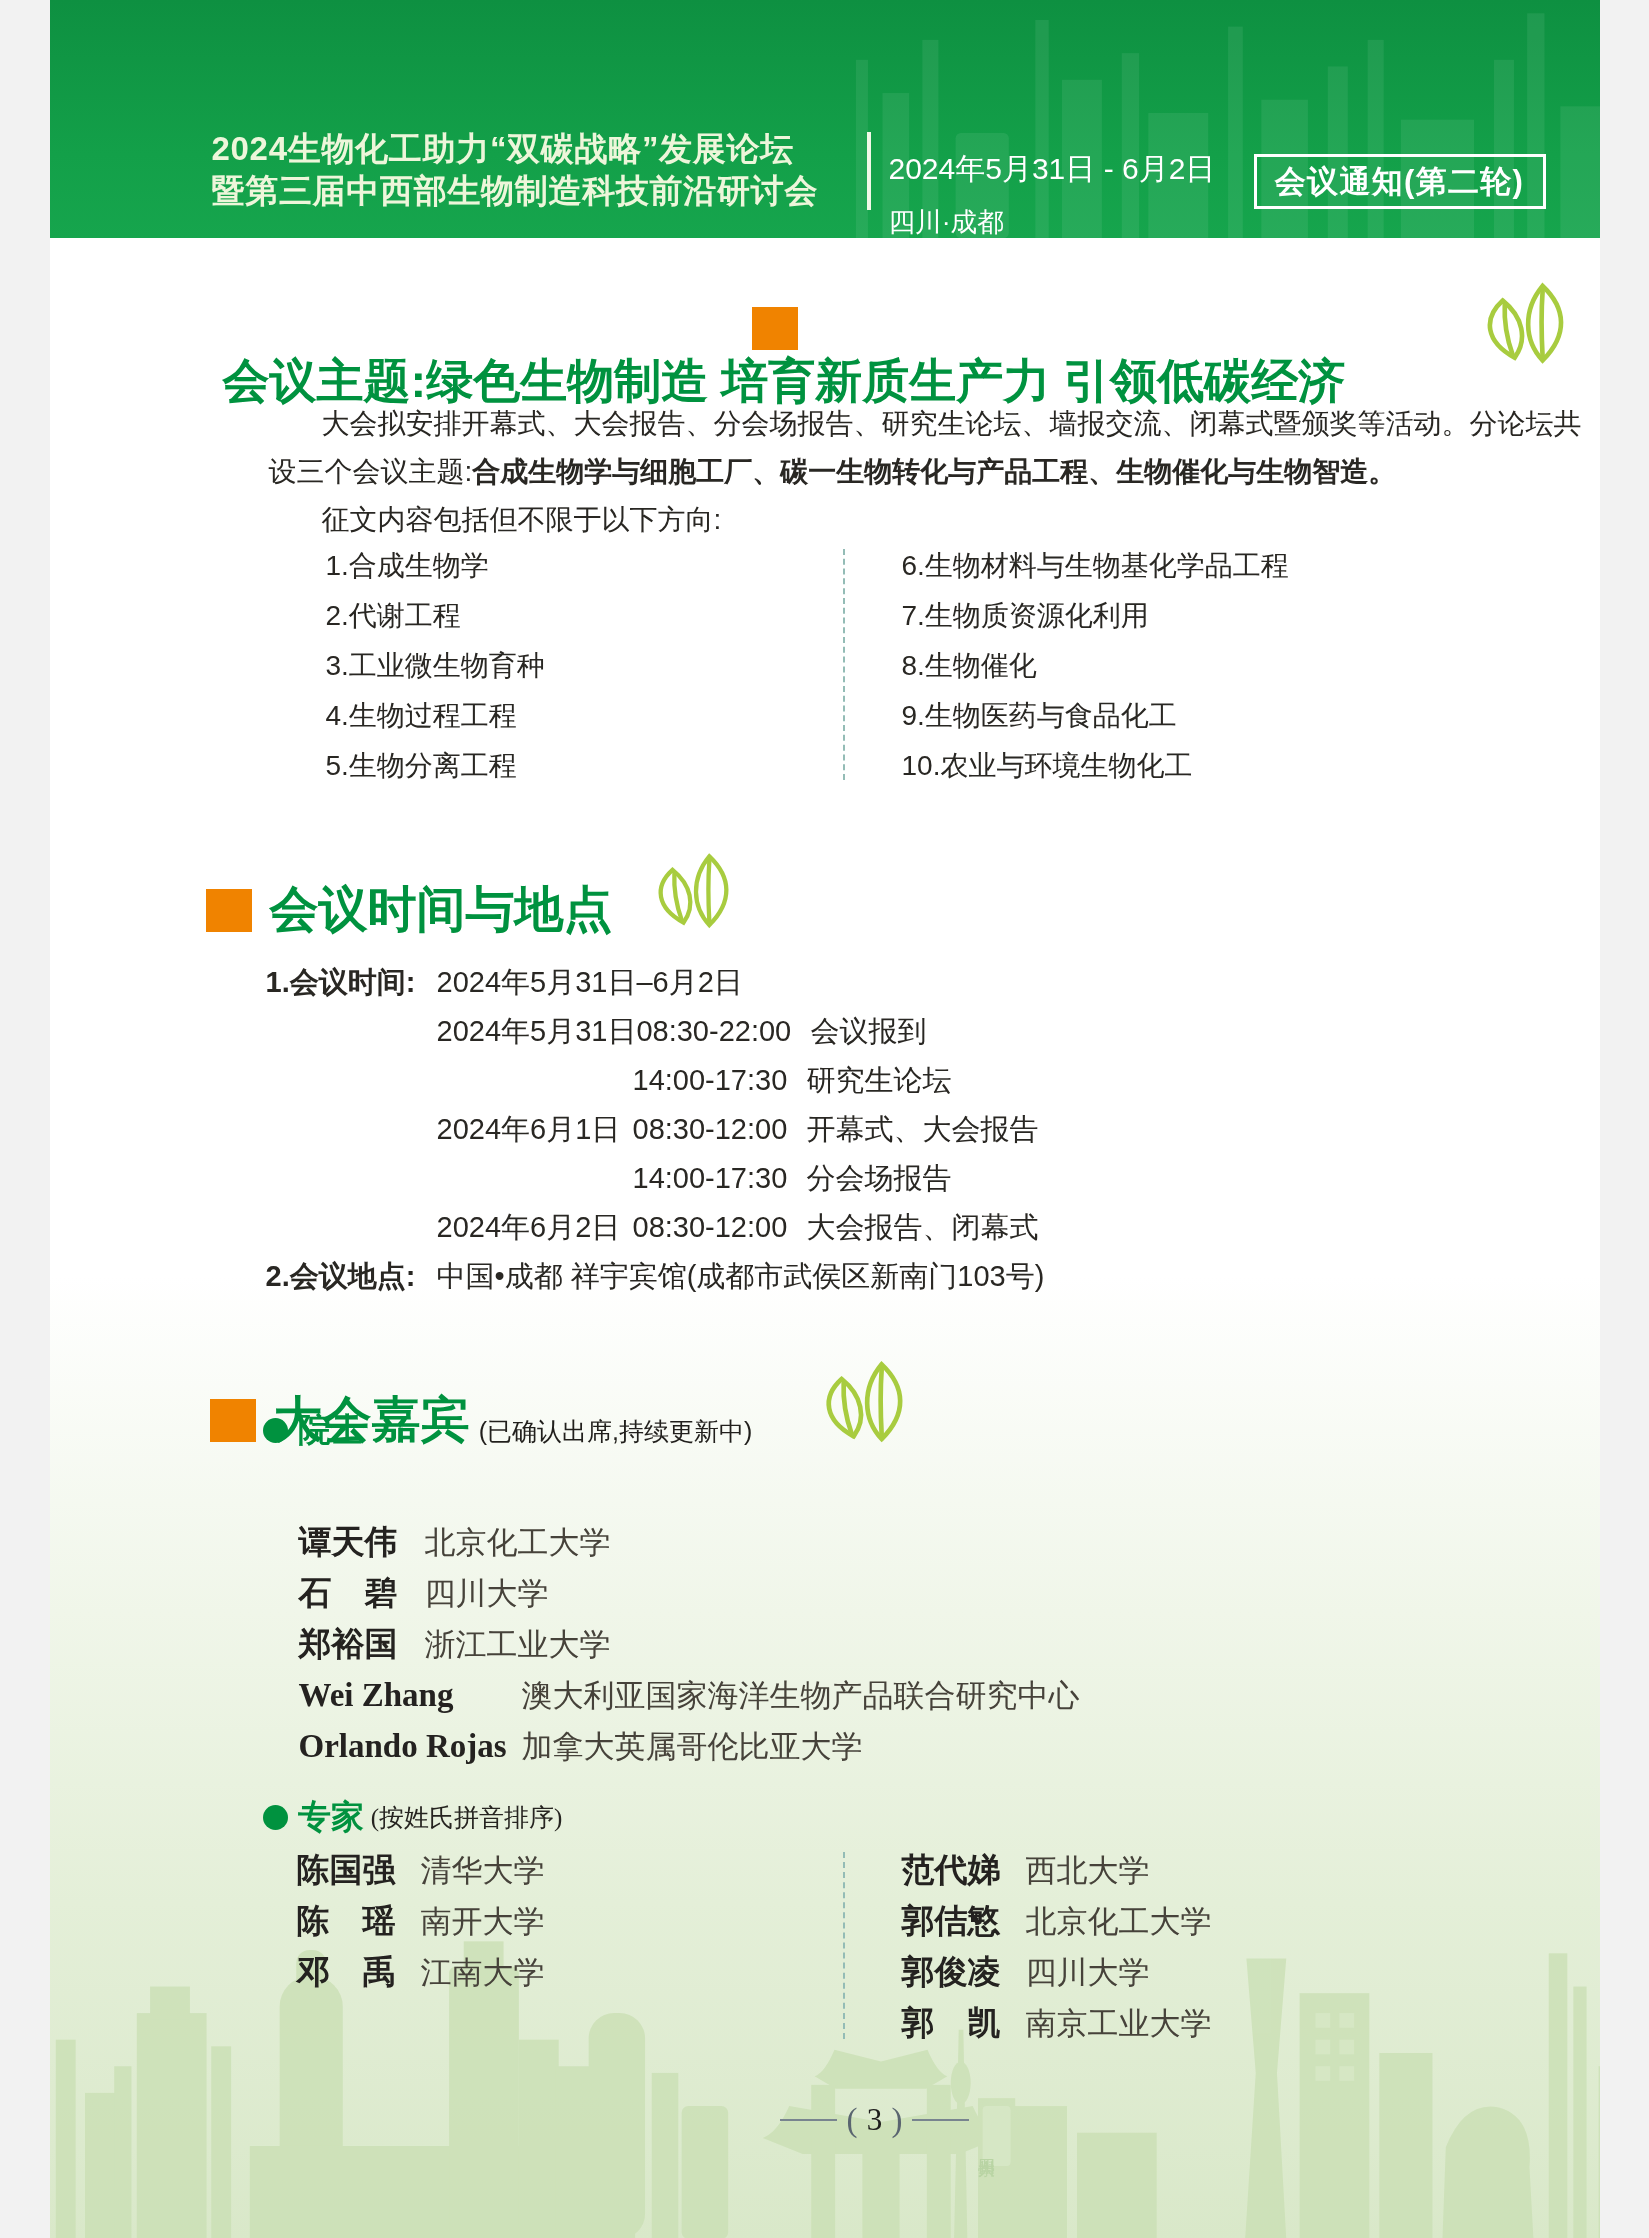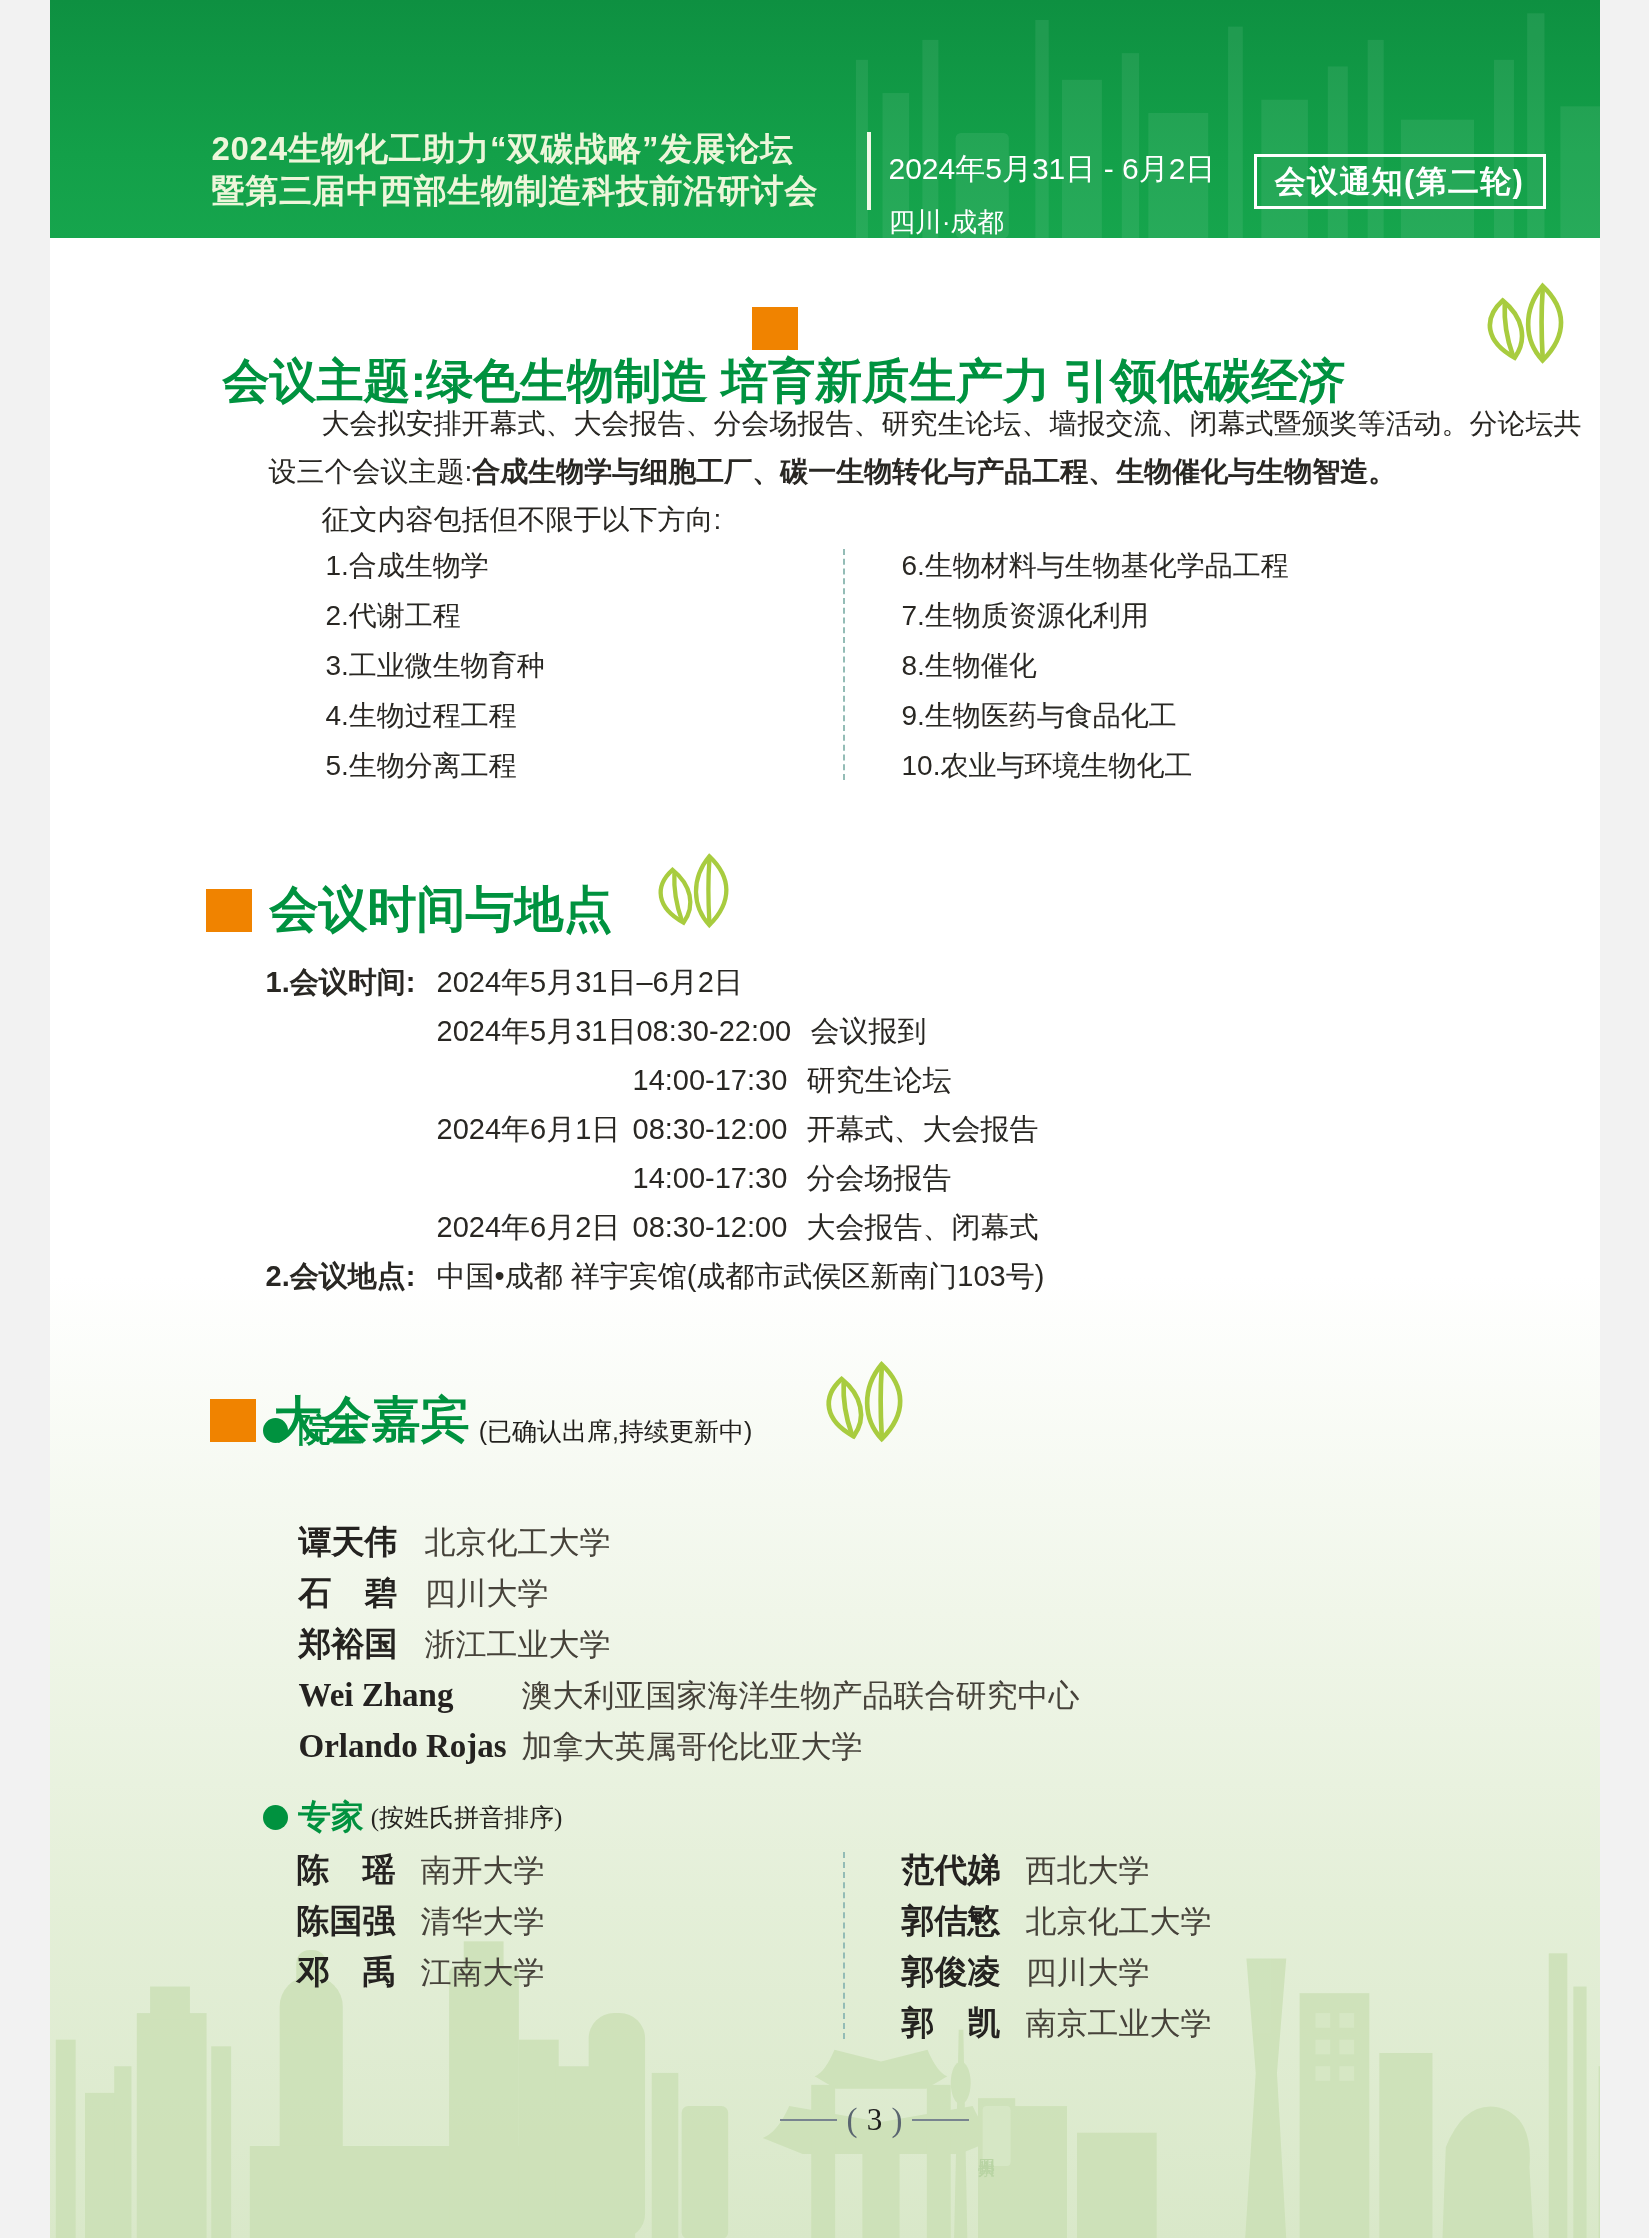--- a/index.html
+++ b/index.html
@@ -248,26 +248,26 @@
   </div>
 
   <div class="g-sub" id="zhuanjia">
     <div class="bullet"></div>
     <div class="g-sub-t">专家</div>
     <div class="g-sub-n">(按姓氏拼音排序)</div>
   </div>
 
   <div class="people experts" id="exp-left">
     <div class="p-row">
+      <span class="p-name">陈国强</span>
+      <span class="p-aff">清华大学</span>
+    </div>
+    <div class="p-row">
       <span class="p-name">陈　瑶</span>
       <span class="p-aff">南开大学</span>
-    </div>
-    <div class="p-row">
-      <span class="p-name">陈国强</span>
-      <span class="p-aff">清华大学</span>
     </div>
     <div class="p-row">
       <span class="p-name">邓　禹</span>
       <span class="p-aff">江南大学</span>
     </div>
   </div>
   <div class="v-divider" id="exp-div"></div>
   <div class="people experts" id="exp-right">
     <div class="p-row">
       <span class="p-name">范代娣</span>

